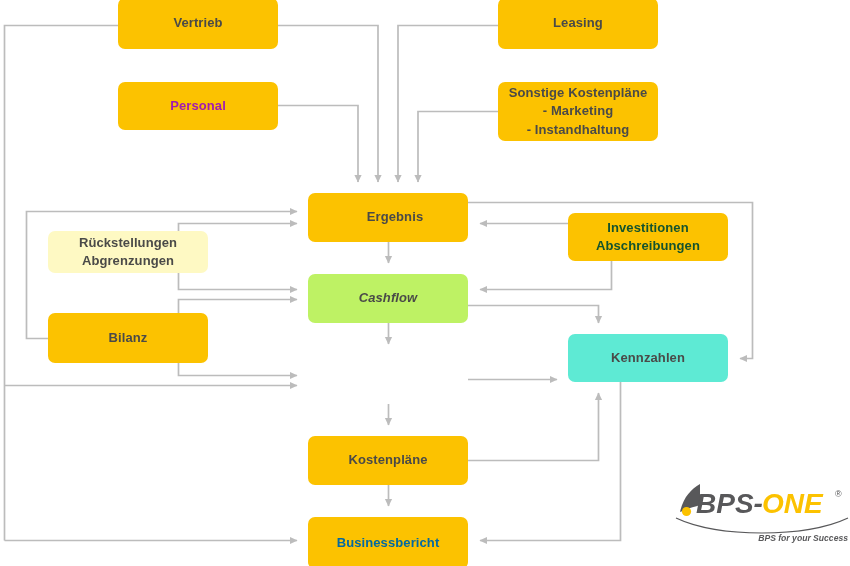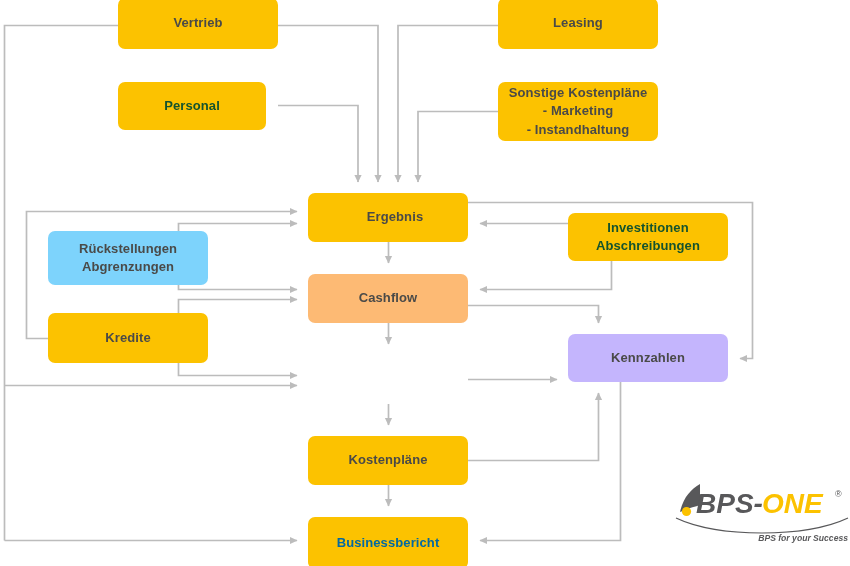--- a/index.html
+++ b/index.html
@@ -97,35 +97,35 @@
 
       <path d="M 468 379.5 L 557 379.5" marker-end="url(#ah)"></path>
 
       <path d="M 468 460.5 L 598.5 460.5 L 598.5 393" marker-end="url(#ah)"></path>
 
       <path d="M 620.5 382 L 620.5 540.5 L 480 540.5" marker-end="url(#ah)"></path>
     </g>
   </svg>
 
   <div class="node" style="left: 118px; top: -2px; width: 160px; height: 51px; background: rgb(252, 194, 0); color: rgb(74, 74, 72);">Vertrieb</div>
-  <div class="node" style="left: 118px; top: 82px; width: 148px; height: 48px; background: rgb(252, 194, 0); color: #14532d;">Personal</div>
+  <div class="node" style="left: 118px; top: 82px; width: 160px; height: 48px; background: rgb(252, 194, 0); color: #a21caf;">Personal</div>
   <div class="node" style="left: 498px; top: -2px; width: 160px; height: 51px; background: rgb(252, 194, 0); color: rgb(74, 74, 72);">Leasing</div>
   <div class="node" style="left: 498px; top: 82px; width: 160px; height: 59px; background: rgb(252, 194, 0); color: rgb(74, 74, 72); text-align: center;">Sonstige Kostenpläne
 - Marketing
 - Instandhaltung</div>
-  <div class="node" style="left: 48px; top: 231px; width: 160px; height: 54px; background: #7dd3fc; color: rgb(74, 74, 72);">Rückstellungen
+  <div class="node" style="left: 48px; top: 231px; width: 160px; height: 42px; background: #fef9c3; color: rgb(74, 74, 72);">Rückstellungen
 Abgrenzungen</div>
-  <div class="node" style="left: 48px; top: 313px; width: 160px; height: 50px; background: rgb(252, 194, 0); color: rgb(74, 74, 72);">Kredite</div>
+  <div class="node" style="left: 48px; top: 313px; width: 160px; height: 50px; background: rgb(252, 194, 0); color: rgb(74, 74, 72);">Bilanz</div>
   <div class="node" style="left: 308px; top: 193px; width: 160px; height: 49px; background: rgb(252, 194, 0); color: rgb(74, 74, 72); padding-left: 20px;">Ergebnis</div>
-  <div class="node" style="left: 308px; top: 274px; width: 160px; height: 49px; background: #fdba74; color: rgb(74, 74, 72);">Cashflow</div>
+  <div class="node" style="left: 308px; top: 274px; width: 160px; height: 49px; background: #bef264; color: rgb(74, 74, 72); font-style: italic;">Cashflow</div>
   <div class="node" style="left: 308px; top: 436px; width: 160px; height: 49px; background: rgb(252, 194, 0); color: rgb(74, 74, 72);">Kostenpläne</div>
   <div class="node" style="left: 308px; top: 517px; width: 160px; height: 52px; background: rgb(252, 194, 0); color: #0369a1;">Businessbericht</div>
   <div class="node" style="left: 568px; top: 213px; width: 160px; height: 48px; background: rgb(252, 194, 0); color: #14532d;">Investitionen
 Abschreibungen</div>
-  <div class="node" style="left: 568px; top: 334px; width: 160px; height: 48px; background: #c4b5fd; color: rgb(74, 74, 72);">Kennzahlen</div>
+  <div class="node" style="left: 568px; top: 334px; width: 160px; height: 48px; background: #5eead4; color: rgb(74, 74, 72);">Kennzahlen</div>
 
   <svg id="logo" viewBox="0 0 178 68" xmlns="http://www.w3.org/2000/svg">
 
     <path d="M8 34 C 11 20, 19 11, 28 6 L 28 27 C 22 29, 14 31, 8 34 Z" fill="#58585a"></path>
 
     <circle cx="14.5" cy="33.5" r="4.6" fill="#FCC200"></circle>
 
     <text x="24" y="35" font-family="'Liberation Sans', sans-serif" font-size="28" font-weight="bold" font-style="italic" fill="#58585a">BPS-</text>
     <text x="90" y="35" font-family="'Liberation Sans', sans-serif" font-size="28" font-weight="bold" font-style="italic" fill="#FCC200">ONE</text>
     <text x="163" y="19" font-family="'Liberation Sans', sans-serif" font-size="9" fill="#58585a">®</text>

